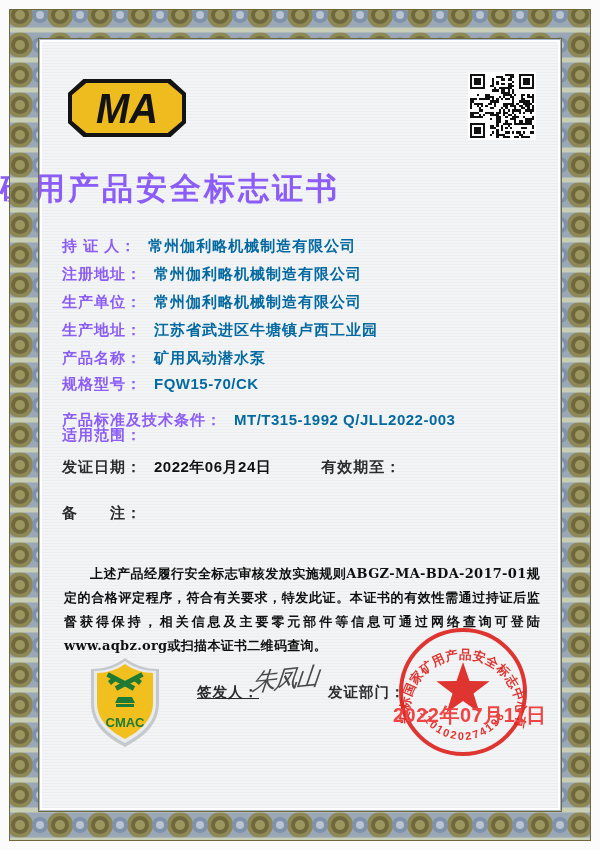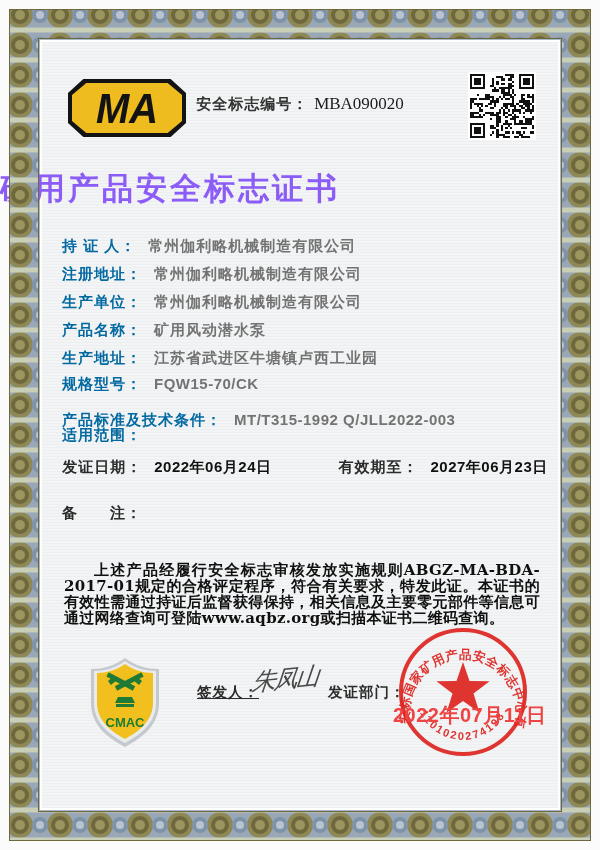--- a/index.html
+++ b/index.html
@@ -65,42 +65,42 @@
   .title{
     position:absolute;left:0;right:0;top:168px;text-align:left;
     font-size:31px;font-weight:900;color:#8b5cf6;letter-spacing:3px;
     font-family:Liberation Sans, sans-serif;
   }
   
   .rows{position:absolute;left:62px;right:52px;top:237px;}
   .row{display:flex;align-items:baseline;height:28px;}
   .rows .row:nth-child(n+5){height:25.5px;}
   .row .lab{
-    font-size:15px;font-weight:bold;color:#0369a1;letter-spacing:1px;
+    font-size:15px;font-weight:bold;color:#8b5cf6;letter-spacing:1px;
     white-space:pre;margin-right:12px;flex:none;
   }
   .row .val{
-    font-size:15px;font-weight:bold;color:#737373;
+    font-size:15px;font-weight:bold;color:#0369a1;
     font-family:"DejaVu Serif","Liberation Serif", serif;
     letter-spacing:1px;
   }
   .rows .row:nth-child(6) .val{font-family:"Liberation Sans", sans-serif;letter-spacing:0.5px;}
   .rows .row:nth-child(7) .val{font-family:"Liberation Sans", sans-serif;font-weight:600;letter-spacing:0.5px;margin-top:11px;}
-  .dates-row{display:flex;align-items:baseline;margin-top:7px;height:28px;justify-content:center;}
+  .dates-row{display:flex;align-items:baseline;margin-top:7px;height:28px;}
   .dates-row .lab{font-size:15px;font-weight:bold;color:#2b2b2b;letter-spacing:1px;white-space:pre;margin-right:12px;}
   .dates-row .val{font-size:15px;font-weight:bold;color:#111;letter-spacing:0.5px;}
-  .dates-row .pair2{margin-left:67px;display:flex;align-items:baseline;}
+  .dates-row .pair2{margin-left:50px;display:flex;align-items:baseline;}
   .remark-row{margin-top:18px;}
   .remark-row .lab{font-size:15px;font-weight:bold;color:#2b2b2b;letter-spacing:1px;white-space:pre;}
   
   .statement{
     position:absolute;left:64px;right:60px;top:562px;
-    font-size:15px;font-weight:bold;color:#101010;
+    font-size:13px;font-weight:bold;color:#101010;
     font-family:"DejaVu Serif","Liberation Serif", serif;
-    line-height:16px;text-indent:2em;letter-spacing:0.3px;
+    line-height:24px;text-indent:2em;letter-spacing:0.3px;
     text-align:justify;
   }
   
   .cmac{position:absolute;left:88px;top:657px;}
   .signer-label{position:absolute;left:197px;top:683px;font-size:14.5px;font-weight:bold;color:#2b2b2b;letter-spacing:1px;text-decoration:underline;}
   .signature{
     position:absolute;left:252px;top:662px;width:90px;
     font-size:24px;color:#2c2c2c;
     font-family:"DejaVu Serif", serif;font-style:italic;
     transform:rotate(-6deg) skewX(-12deg);
@@ -186,23 +186,20 @@
 </svg>
 
 <div class="content">
 
   <div class="ma-badge">
     <div class="inner">
       <span>MA</span>
     </div>
   </div>
 
-  <div class="cert-no">
-    <span class="lbl">安全标志编号：</span><span class="num">MBA090020</span>
-  </div>
 
   <svg class="qr" viewBox="0 0 29 29" id="qr-svg" shape-rendering="crispEdges">
     <rect x="0" y="0" width="29" height="29" fill="#ffffff"></rect>
     <g fill="#111111">
       <rect x="0" y="0" width="7" height="7"></rect>
         <rect x="22" y="0" width="7" height="7"></rect>
         <rect x="0" y="22" width="7" height="7"></rect>
     </g>
     <g fill="#ffffff">
       <rect x="1" y="1" width="5" height="5"></rect>
@@ -502,45 +499,44 @@
       </div>
     <div class="row">
         <span class="lab">注册地址：</span>
         <span class="val">常州伽利略机械制造有限公司</span>
       </div>
     <div class="row">
         <span class="lab">生产单位：</span>
         <span class="val">常州伽利略机械制造有限公司</span>
       </div>
     <div class="row">
+        <span class="lab">生产地址：</span>
+        <span class="val">江苏省武进区牛塘镇卢西工业园</span>
+      </div>
+    <div class="row">
         <span class="lab">产品名称：</span>
         <span class="val">矿用风动潜水泵</span>
-      </div>
-    <div class="row">
-        <span class="lab">生产地址：</span>
-        <span class="val">江苏省武进区牛塘镇卢西工业园</span>
       </div>
     <div class="row">
         <span class="lab">规格型号：</span>
         <span class="val">FQW15-70/CK</span>
       </div>
     <div class="row">
         <span class="lab">产品标准及技术条件：</span>
         <span class="val">MT/T315-1992 Q/JLL2022-003</span>
       </div>
     <div class="row">
         <span class="lab">适用范围：</span>
       </div>
 
     <div class="dates-row">
       <span class="lab">发证日期：</span>
       <span class="val">2022年06月24日</span>
       <span class="pair2">
         <span class="lab">有效期至：</span>
-        <span class="val">2027年06月23日</span>
       </span>
     </div>
 
     <div class="remark-row">
       <span class="lab">备　　注：</span>
     </div>
   </div>
 
   <div class="statement">上述产品经履行安全标志审核发放实施规则ABGZ-MA-BDA-2017-01规定的合格评定程序，符合有关要求，特发此证。本证书的有效性需通过持证后监督获得保持，相关信息及主要零元部件等信息可通过网络查询可登陆www.aqbz.org或扫描本证书二维码查询。</div>
 

